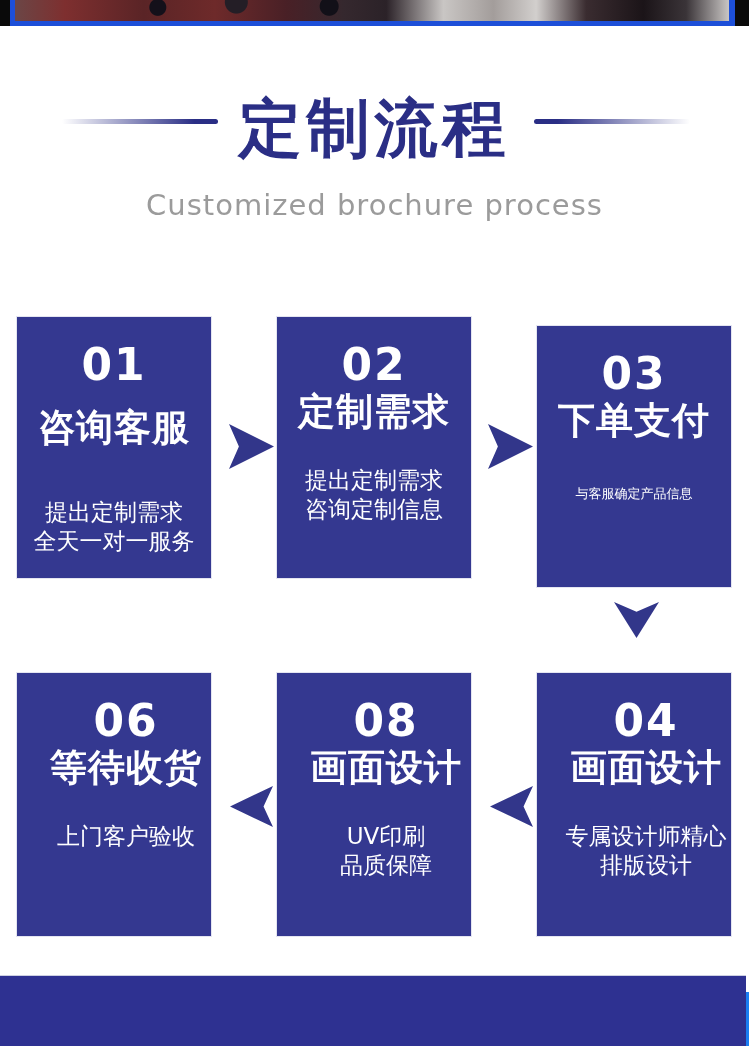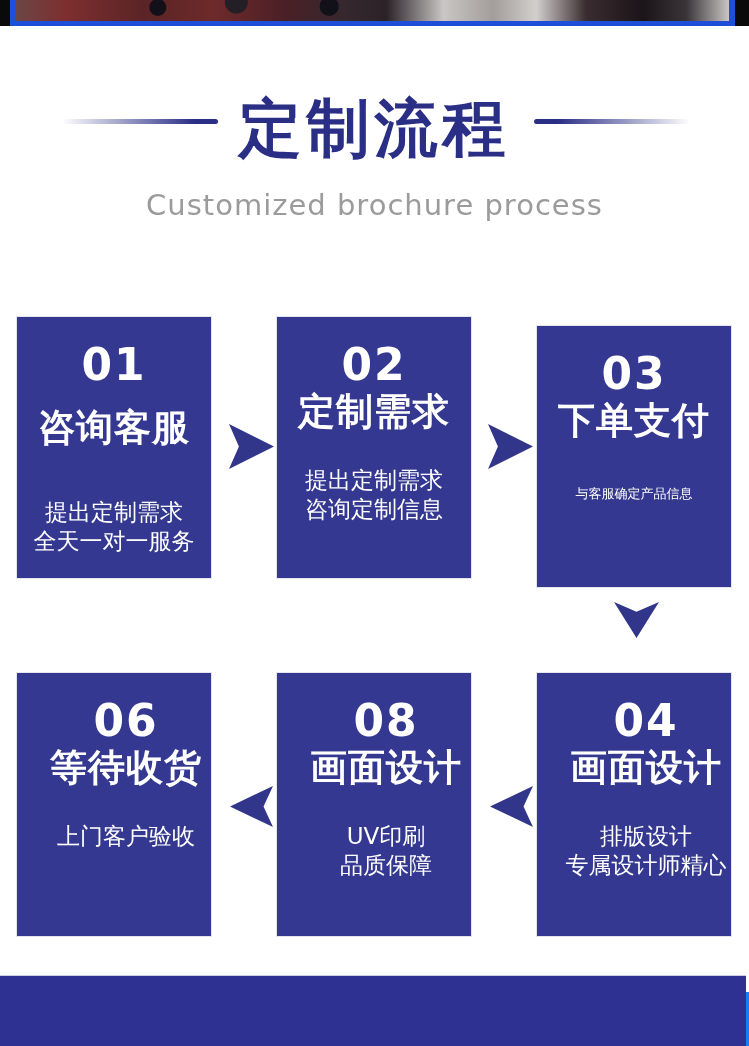--- a/index.html
+++ b/index.html
@@ -131,22 +131,22 @@
         <div>与客服确定产品信息</div>
       </div>
     </div>
 
     <div class="arrow down ar-d"></div>
 
     <div class="card row2 pos-4">
       <div class="num">04</div>
       <div class="card-title">画面设计</div>
       <div class="desc">
+        <div>专属设计师精心</div>
         <div>排版设计</div>
-        <div>专属设计师精心</div>
       </div>
     </div>
 
     <div class="arrow left ar-3"></div>
 
     <div class="card row2 pos-5">
       <div class="num">08</div>
       <div class="card-title">画面设计</div>
       <div class="desc">
         <div>UV印刷</div>

